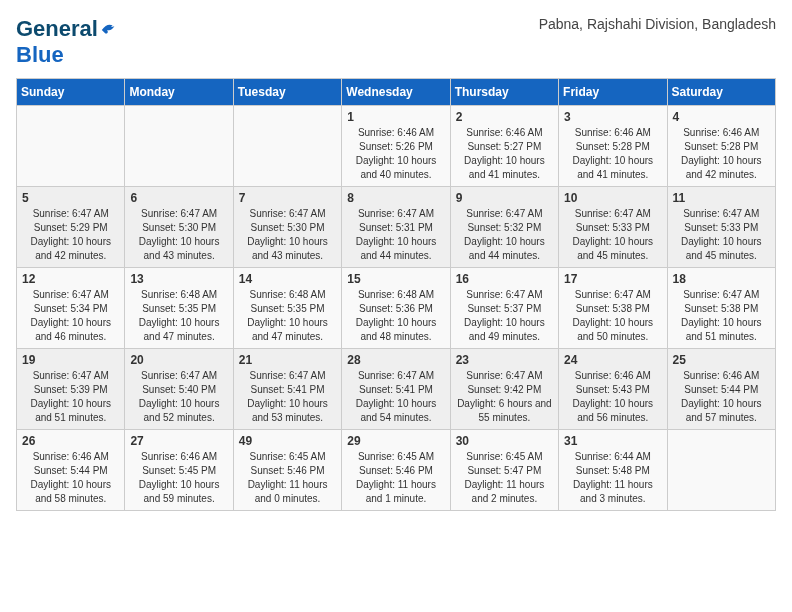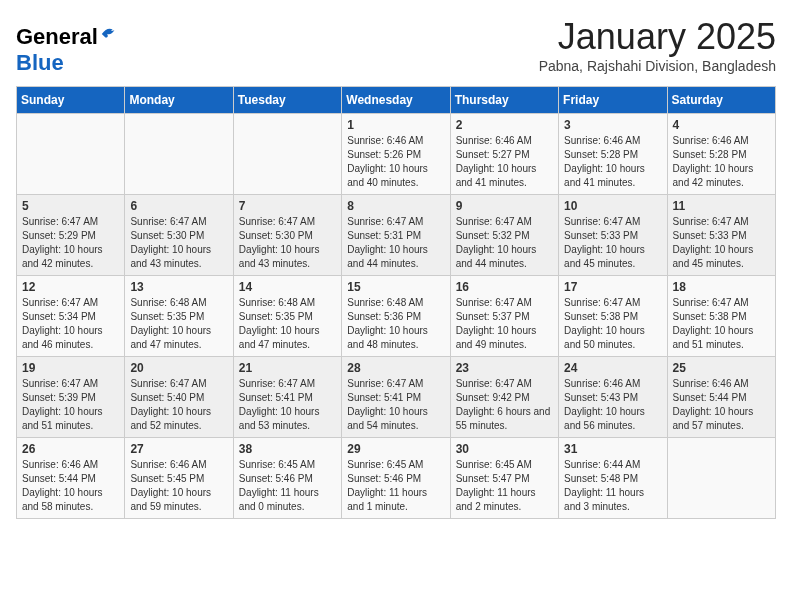--- a/index.html
+++ b/index.html
@@ -21,21 +21,21 @@
       flex-direction: column;
       align-items: flex-start;
     }
     .logo-text {
       display: flex;
       align-items: center;
       font-size: 22px;
       font-weight: bold;
       color: #333;
     }
-    .logo-general { color: #000000; margin-top: 8px; }
+    .logo-general { color: #0c4a6e; }
     .logo-blue { color: #1565c0; margin-top: 28px; }
     .logo-bird {
       width: 18px;
       height: 18px;
       margin-left: 2px;
     }
     .title-block {
       text-align: right;
     }
     .month-title {
@@ -80,20 +80,21 @@
     .day-num {
       font-size: 12px;
       font-weight: bold;
       display: block;
       margin-bottom: 2px;
     }
     .day-info {
       font-size: 10px;
       color: #333;
       line-height: 1.4;
+      text-align: center;
     }
     .empty-cell {
       background: #f9f9f9;
     }
   </style>
 </head>
 <body>
 
 <div class="header">
   <div class="logo">
@@ -101,21 +102,20 @@
       <span class="logo-general">General</span>
       <svg class="logo-bird" viewBox="0 0 20 18">
         <path d="M2,10 Q8,2 14,5 Q10,8 16,6 Q12,12 8,10 Q10,14 6,14 Z" fill="#1565c0"></path>
       </svg>
     </div>
     <div>
       <span class="logo-blue" style="font-size:22px;font-weight:bold;color:#1565c0;">Blue</span>
     </div>
   </div>
   <div class="title-block">
-    <div class="month-title">January 2025</div>
     <div class="location">Pabna, Rajshahi Division, Bangladesh</div>
   </div>
 </div>
 
 <table class="calendar">
   <thead>
     <tr>
     <th>Sunday</th>
         <th>Monday</th>
         <th>Tuesday</th>
@@ -240,21 +240,21 @@
       <tr>
         <td>
           <span class="day-num">26</span>
           <div class="day-info"><span>Sunrise: 6:46 AM</span><br><span>Sunset: 5:44 PM</span><br><span>Daylight: 10 hours and 58 minutes.</span></div>
         </td>
         <td>
           <span class="day-num">27</span>
           <div class="day-info"><span>Sunrise: 6:46 AM</span><br><span>Sunset: 5:45 PM</span><br><span>Daylight: 10 hours and 59 minutes.</span></div>
         </td>
         <td>
-          <span class="day-num">38</span>
+          <span class="day-num">49</span>
           <div class="day-info"><span>Sunrise: 6:45 AM</span><br><span>Sunset: 5:46 PM</span><br><span>Daylight: 11 hours and 0 minutes.</span></div>
         </td>
         <td>
           <span class="day-num">29</span>
           <div class="day-info"><span>Sunrise: 6:45 AM</span><br><span>Sunset: 5:46 PM</span><br><span>Daylight: 11 hours and 1 minute.</span></div>
         </td>
         <td>
           <span class="day-num">30</span>
           <div class="day-info"><span>Sunrise: 6:45 AM</span><br><span>Sunset: 5:47 PM</span><br><span>Daylight: 11 hours and 2 minutes.</span></div>
         </td>

